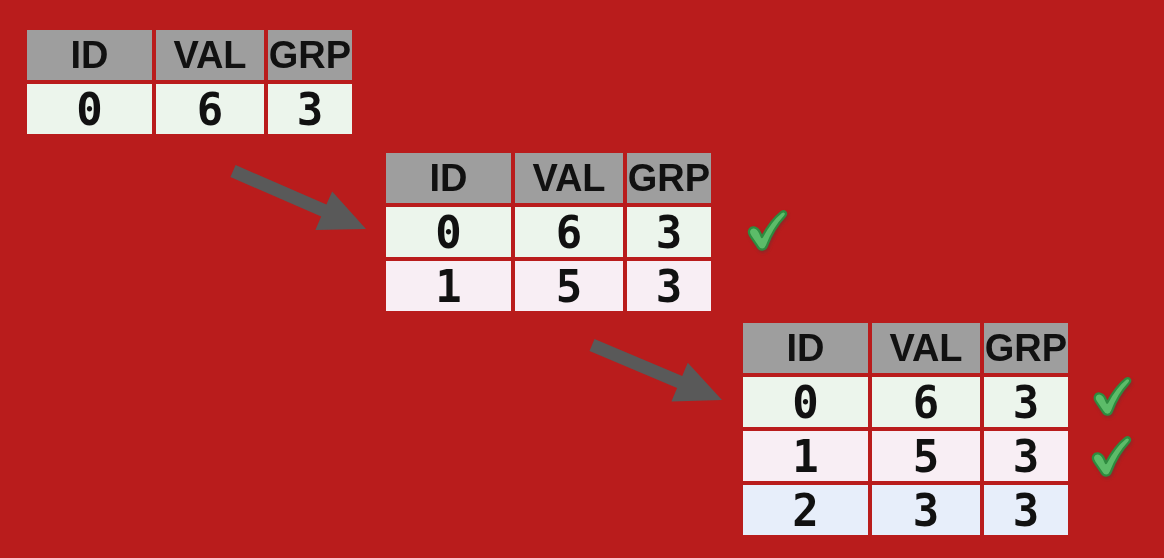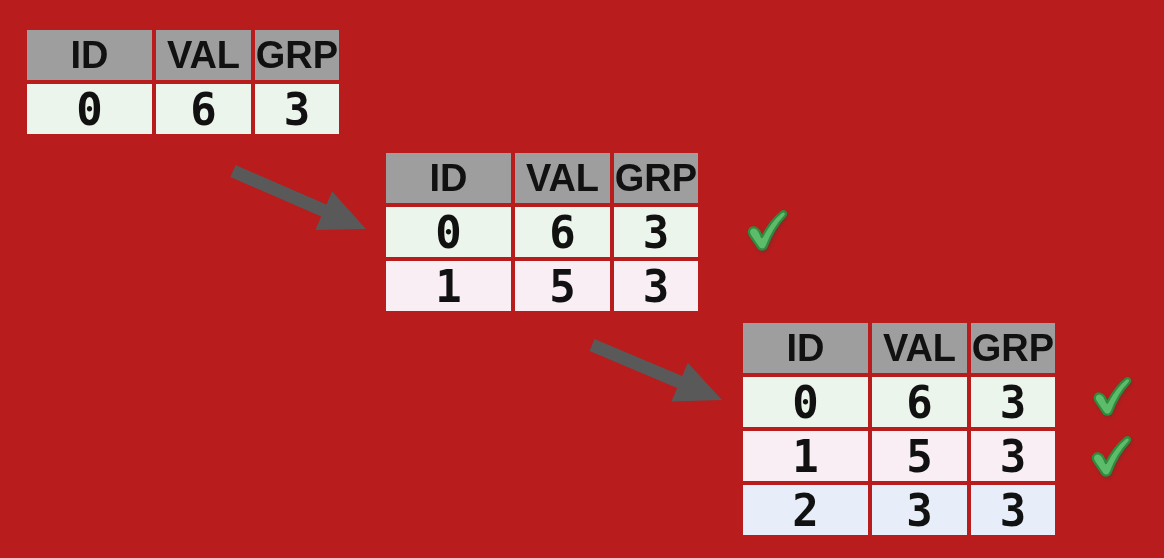--- a/index.html
+++ b/index.html
@@ -14,21 +14,21 @@
   .dtable { position: absolute; display: flex; flex-direction: column; gap: 4px; }
   .trow { display: flex; gap: 4px; }
   .cell {
     height: 50px;
     display: flex;
     align-items: center;
     justify-content: center;
     color: #111111;
   }
   .c-id  { width: 125px; }
-  .c-val { width: 95px; text-align: center; }
+  .c-val { width: 108px; text-align: center; }
   .c-grp { width: 84px; }
   .hcell {
     font-family: "Liberation Sans", sans-serif;
     font-weight: bold;
     font-size: 38px;
     letter-spacing: 0px;
   }
   .dcell {
     font-family: "DejaVu Sans Mono", monospace;
     font-weight: bold;

